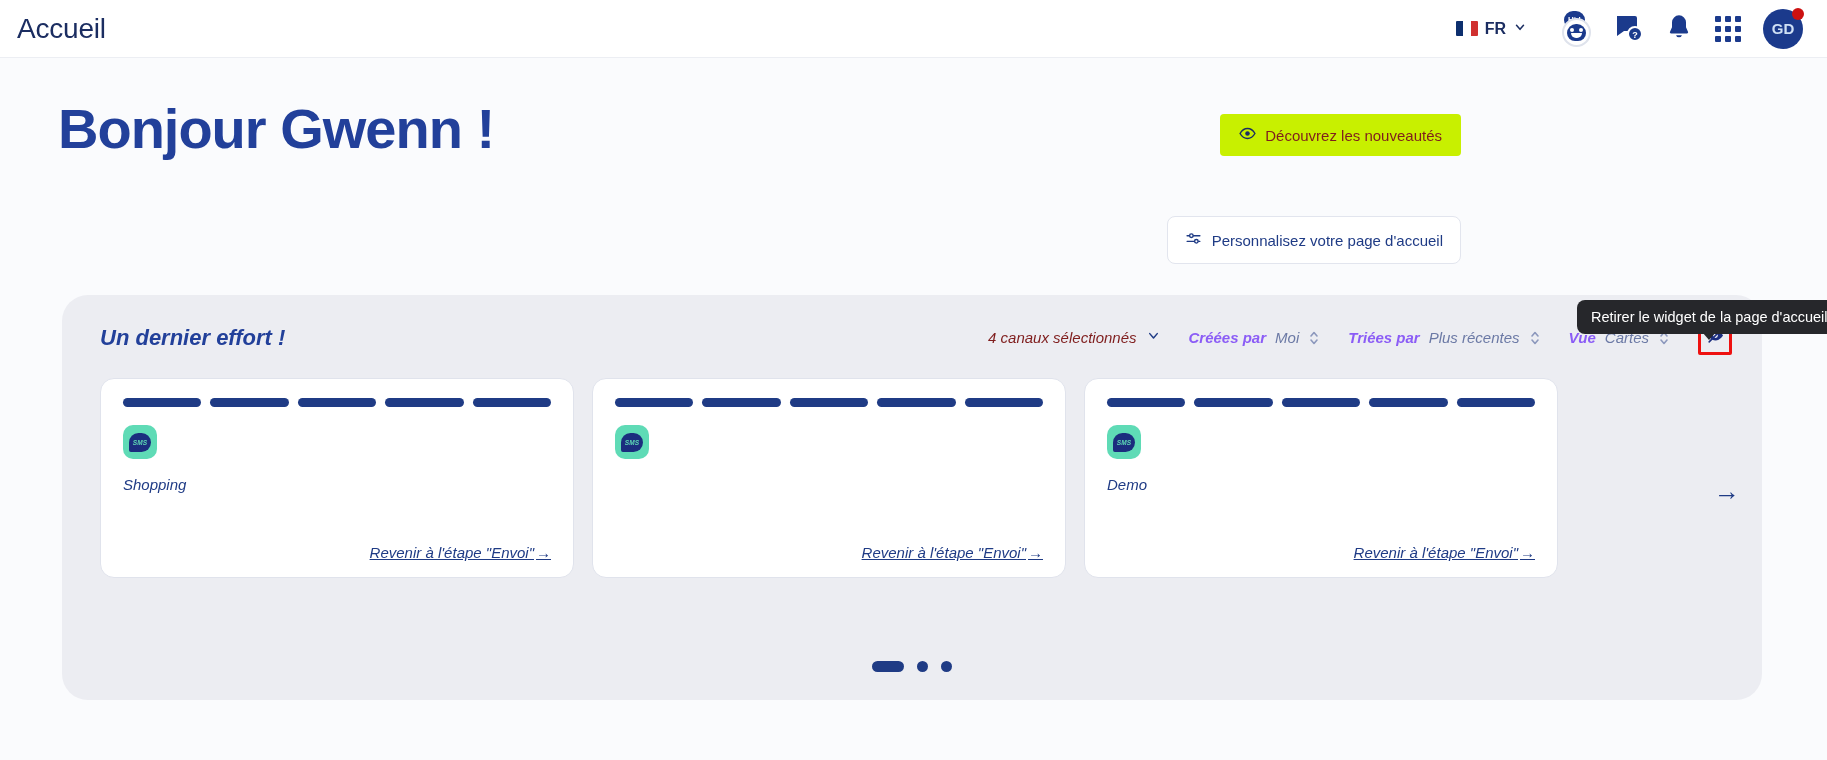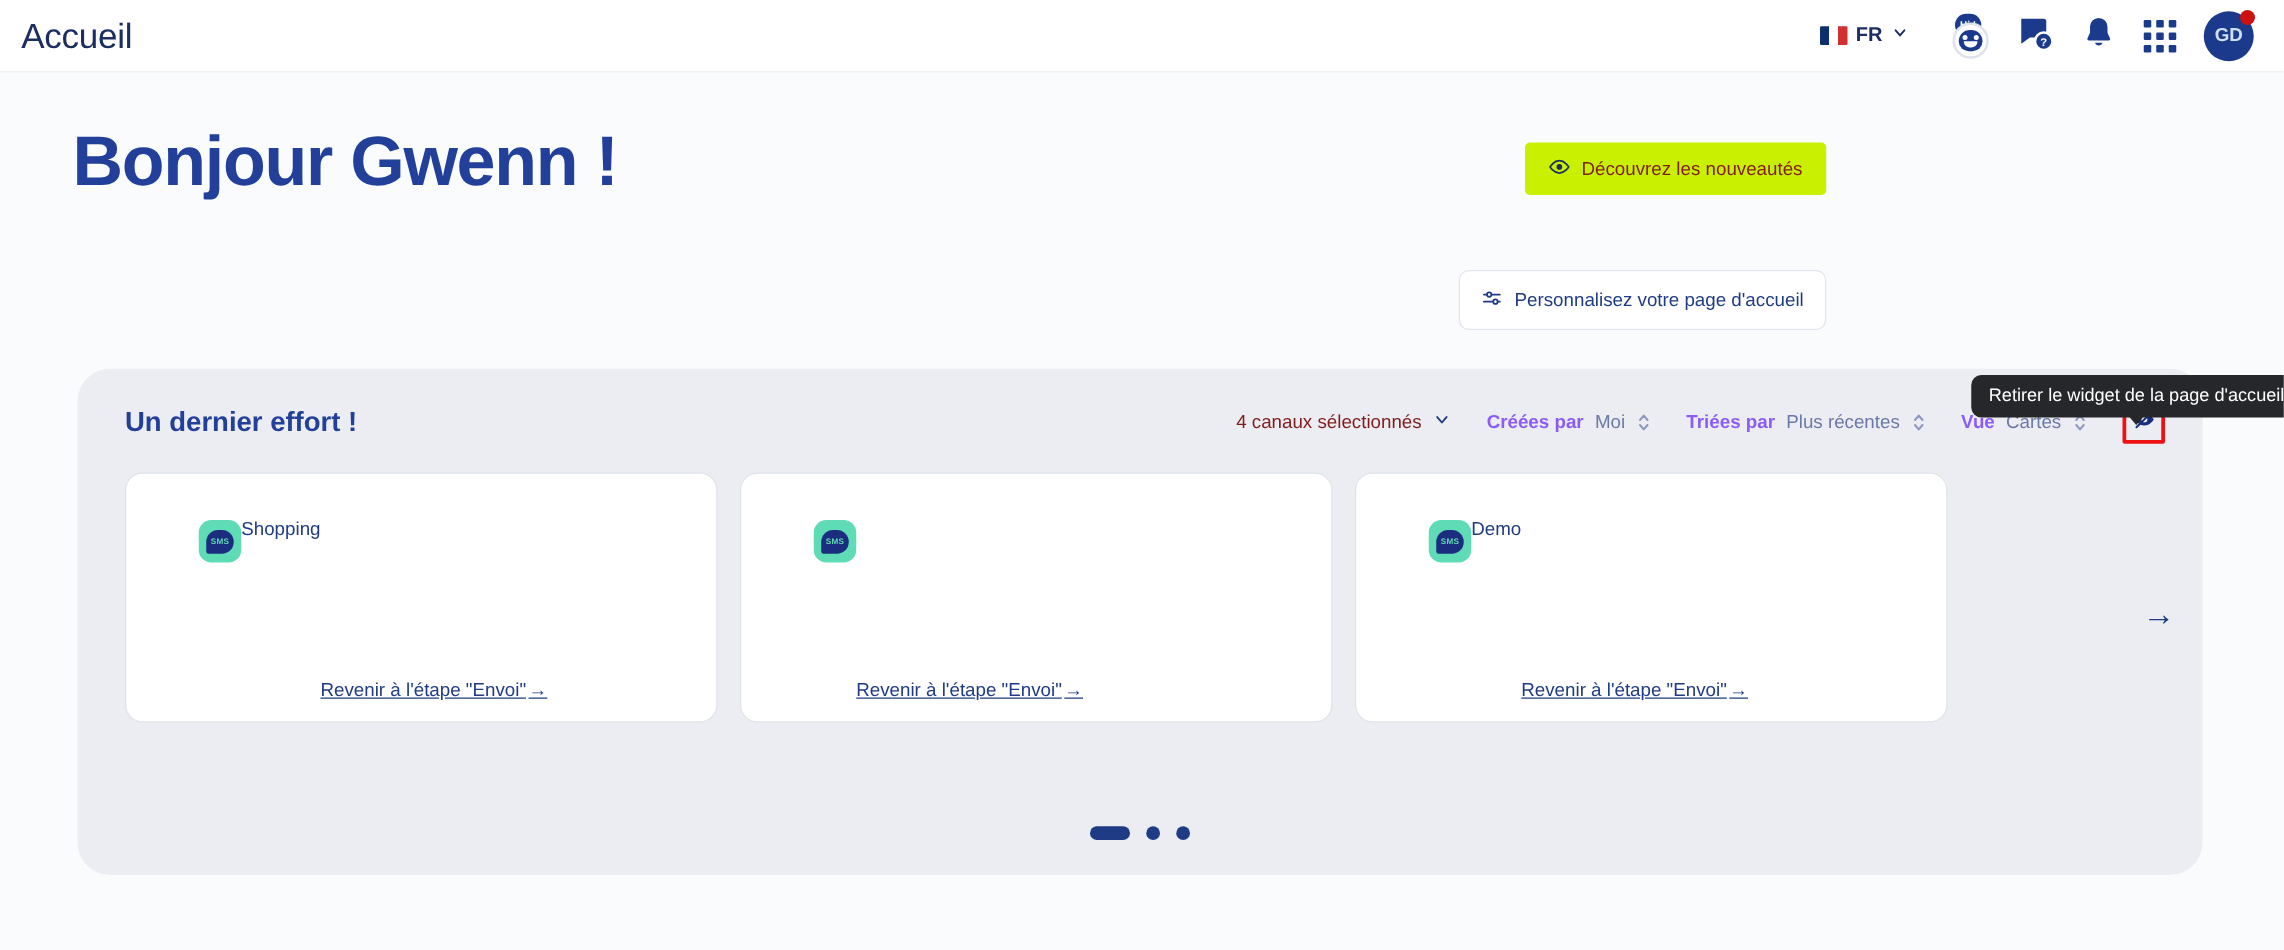--- a/index.html
+++ b/index.html
@@ -111,21 +111,21 @@
   }
   .tooltip::after {
     content: ""; position: absolute; bottom: -6px; left: 50%; margin-left: -6px;
     border-left: 6px solid transparent; border-right: 6px solid transparent;
     border-top: 7px solid #26272b;
   }
 
   
   .widget {
     position: absolute; left: 62px; top: 295px; width: 1700px; height: 405px;
-    background: #ecedf2; border-radius: 26px;
+    background: #ecedf2; border-radius: 26px; font-style: italic;
   }
   .widget-head {
     position: absolute; top: 0; left: 0; right: 0; height: 85px;
     display: flex; align-items: center; padding: 0 30px 0 38px;
   }
   .widget-title { font-size: 22px; font-weight: 800; color: #22409a; }
   .filters { margin-left: auto; display: flex; align-items: center; gap: 28px; }
   .filter { display: flex; align-items: center; gap: 9px; cursor: pointer; }
   .filter-label { font-size: 15px; font-weight: 700; color: #8b5cf6; }
   .filter-value { font-size: 15px; color: #6b79a5; }
@@ -138,21 +138,21 @@
   }
 
   
   .cards {
     position: absolute; top: 83px; left: 0; right: 0;
     display: flex; align-items: flex-start; gap: 18px; padding: 0 38px;
   }
   .card {
     width: 474px; height: 200px; background: #ffffff; border: 1px solid #e0e3ec;
     border-radius: 14px; padding: 19px 22px 16px 22px;
-    display: flex; flex-direction: row; cursor: pointer; position: relative;
+    display: flex; flex-direction: column; cursor: pointer; position: relative;
   }
   .steps { display: flex; gap: 9px; }
   .step { height: 9px; flex: 1; background: #1f3b85; border-radius: 5px; }
   .chan-icon {
     margin-top: 18px; width: 34px; height: 34px; border-radius: 10px;
     background: #5fdbb6; display: flex; align-items: center; justify-content: center;
   }
   .sms-bubble {
     width: 22px; height: 19px; background: #1b2d7e; border-radius: 10px 10px 10px 2px;
     display: flex; align-items: center; justify-content: center;

